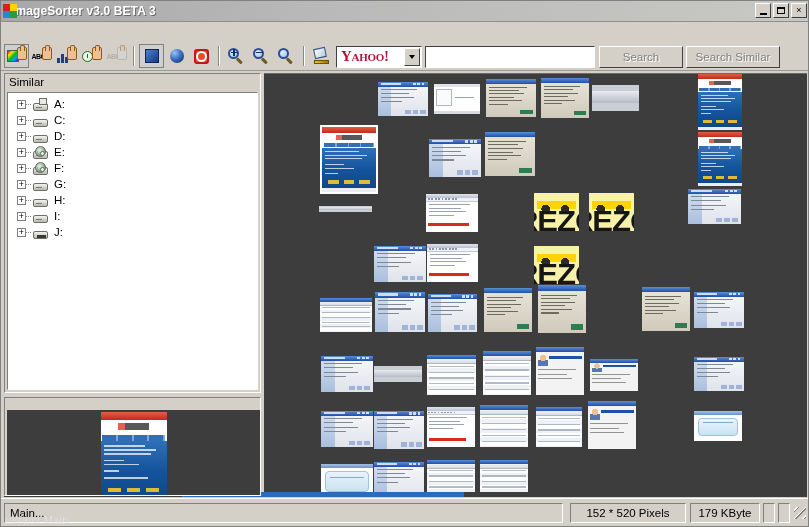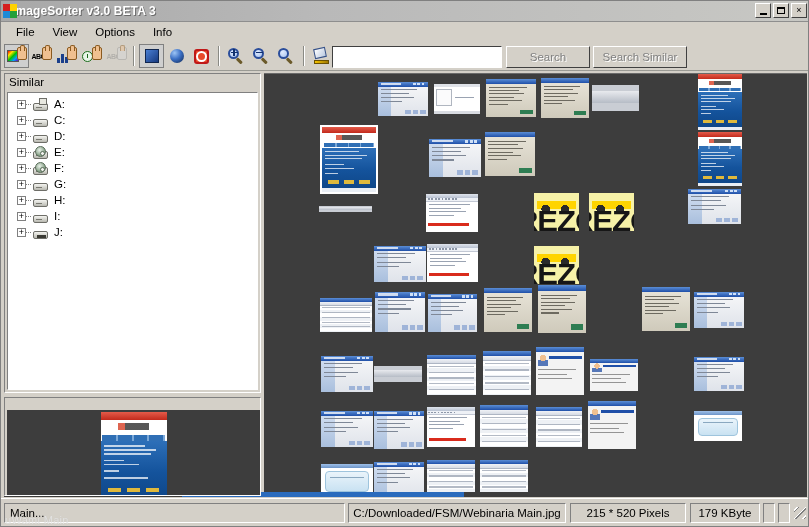--- a/index.html
+++ b/index.html
@@ -499,26 +499,20 @@
       <div class="winbtn">
           <span class="glyph-min"></span>
         </div>
       <div class="winbtn">
           <span class="glyph-max"></span>
         </div>
       <div class="winbtn">×</div>
     </div>
   </div>
 
-  <div id="menubar">
-    <div class="menu-item">File</div>
-    <div class="menu-item">View</div>
-    <div class="menu-item">Options</div>
-    <div class="menu-item">Info</div>
-  </div>
 
   <div id="toolbar">
     <div class="tb-group">
       <div class="tb-btn pressed">
         <span class="ic">
           <span class="rainbow"></span>
             <span class="hand"></span>
         </span>
       </div>
       <div class="tb-btn">
@@ -592,20 +586,24 @@
         <span class="brushic">
           <span class="bt"></span>
             <span class="bb"></span>
         </span>
       </div>
     </div>
     <div class="tb-sep"></div>
   </div>
 
   <div id="searchbar">
+    <div id="engine-combo">
+      <span id="yahoo-logo">Yahoo!</span>
+      <span id="engine-arrow"></span>
+    </div>
     <input id="search-input" type="text" value="" style="">
     <div class="win-btn dis" id="btn-search">Search</div>
     <div class="win-btn dis" id="btn-search-similar">Search Similar</div>
   </div>
 
   <div id="explorer">
     <div id="explorer-header">Similar</div>
     <div id="tree">
         <div class="tree-row">
           <span class="expander">+</span>
@@ -1206,22 +1204,21 @@
         </div>
       </div>
     </div>
 
   <div id="canvas-hscroll">
     <div class="thumbbar"></div>
   </div>
 
   <div id="statusbar">
     <div class="status-pane" id="status-ready">Main...</div>
-    <div class="status-pane" id="status-path">C:/Downloaded/FSM/Webinaria Main.jpg</div>
-    <div class="status-pane" id="status-dims">215 * 520 Pixels</div>
+    <div class="status-pane" id="status-dims">152 * 520 Pixels</div>
     <div class="status-pane" id="status-size">179 KByte</div>
     <div class="status-pane" id="status-e1"></div>
     <div class="status-pane" id="status-e2"></div>
     <div id="grip"></div>
   </div>
 
   <div id="watermark">uWami Main</div>
 </div>
 
 </body></html>

